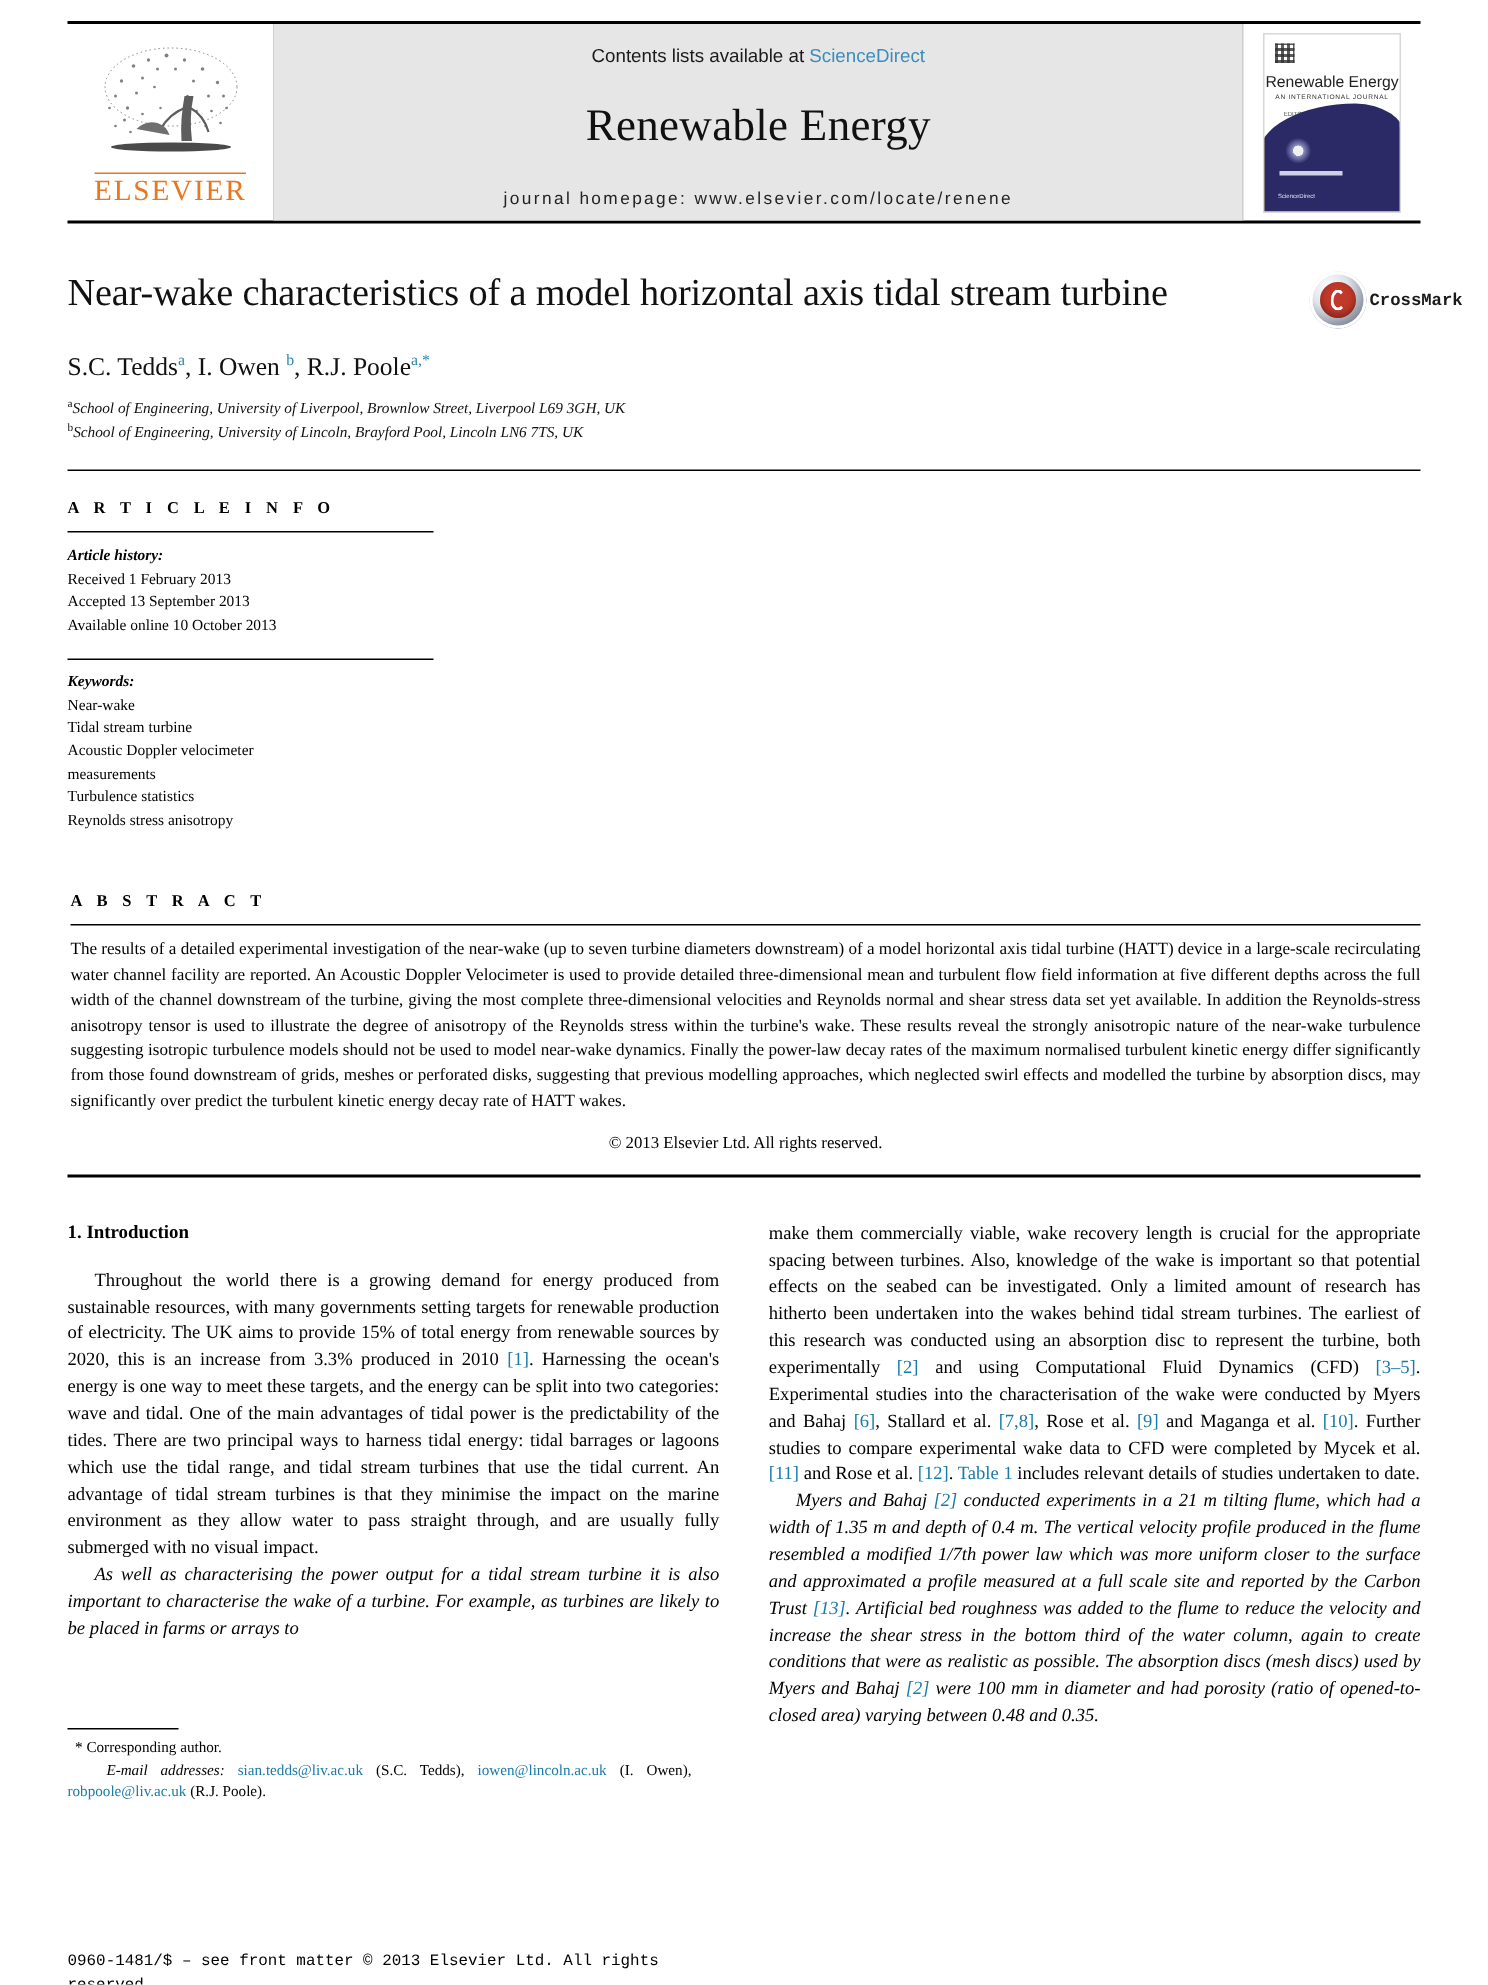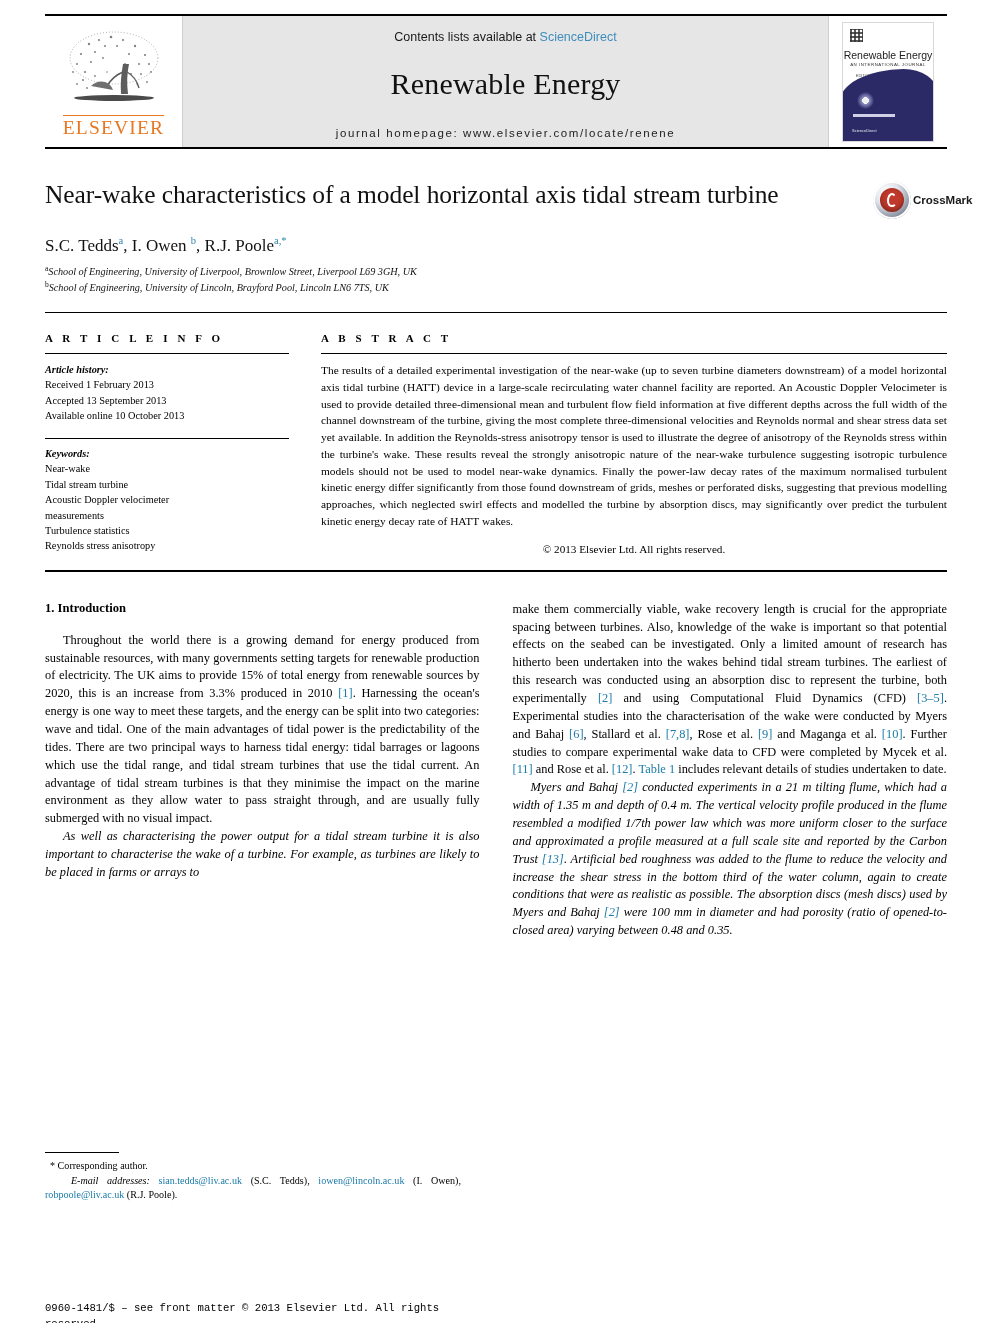--- a/index.html
+++ b/index.html
@@ -243,21 +243,21 @@
     width: 10px; height: 14px;
     border: 2.4px solid #fff;
     border-radius: 50% 50% 50% 50% / 55% 55% 45% 45%;
     border-right-color: transparent;
     box-sizing: border-box;
   }
   .cm-text {
     position: absolute;
     left: 40px;
     top: 13px;
-    font-family: Liberation Sans, sans-serif;
+    font-family: Liberation Mono, monospace;
     font-size: 11.5px;
     font-weight: bold;
     color: #1a1a1a;
     white-space: nowrap;
   }
   .authors {
     font-family: "Liberation Serif", serif;
     font-size: 17px;
     margin-top: 24px;
     color: #111;
@@ -281,21 +281,22 @@
 
   
   .rule-thin {
     margin: 16px 45px 0 45px;
     border-top: 1px solid #000;
   }
   .info-abs {
     margin: 0 45px;
     display: flex;
     padding-top: 19px;
-    gap: 12px;
+    gap: 0;
+    flex-direction: column;
   }
   .col-info {
     width: 262px;
     flex: 0 0 262px;
     padding-right: 18px;
     box-sizing: border-box;
   }
   .col-abs {
     flex: 1 1 auto;
     padding-left: 2px;

